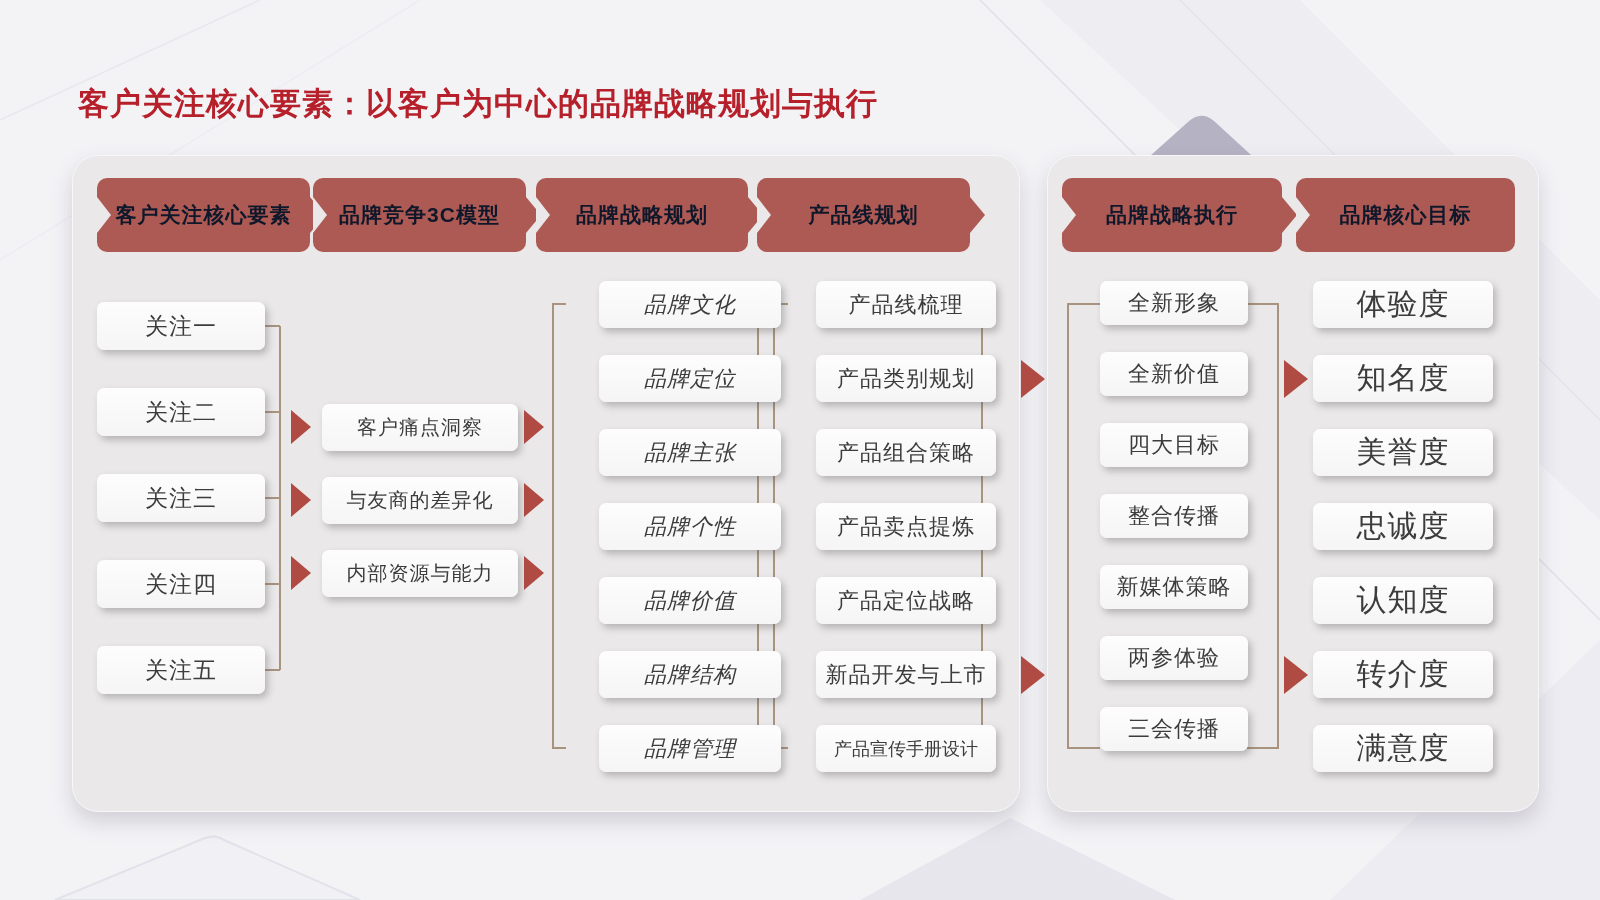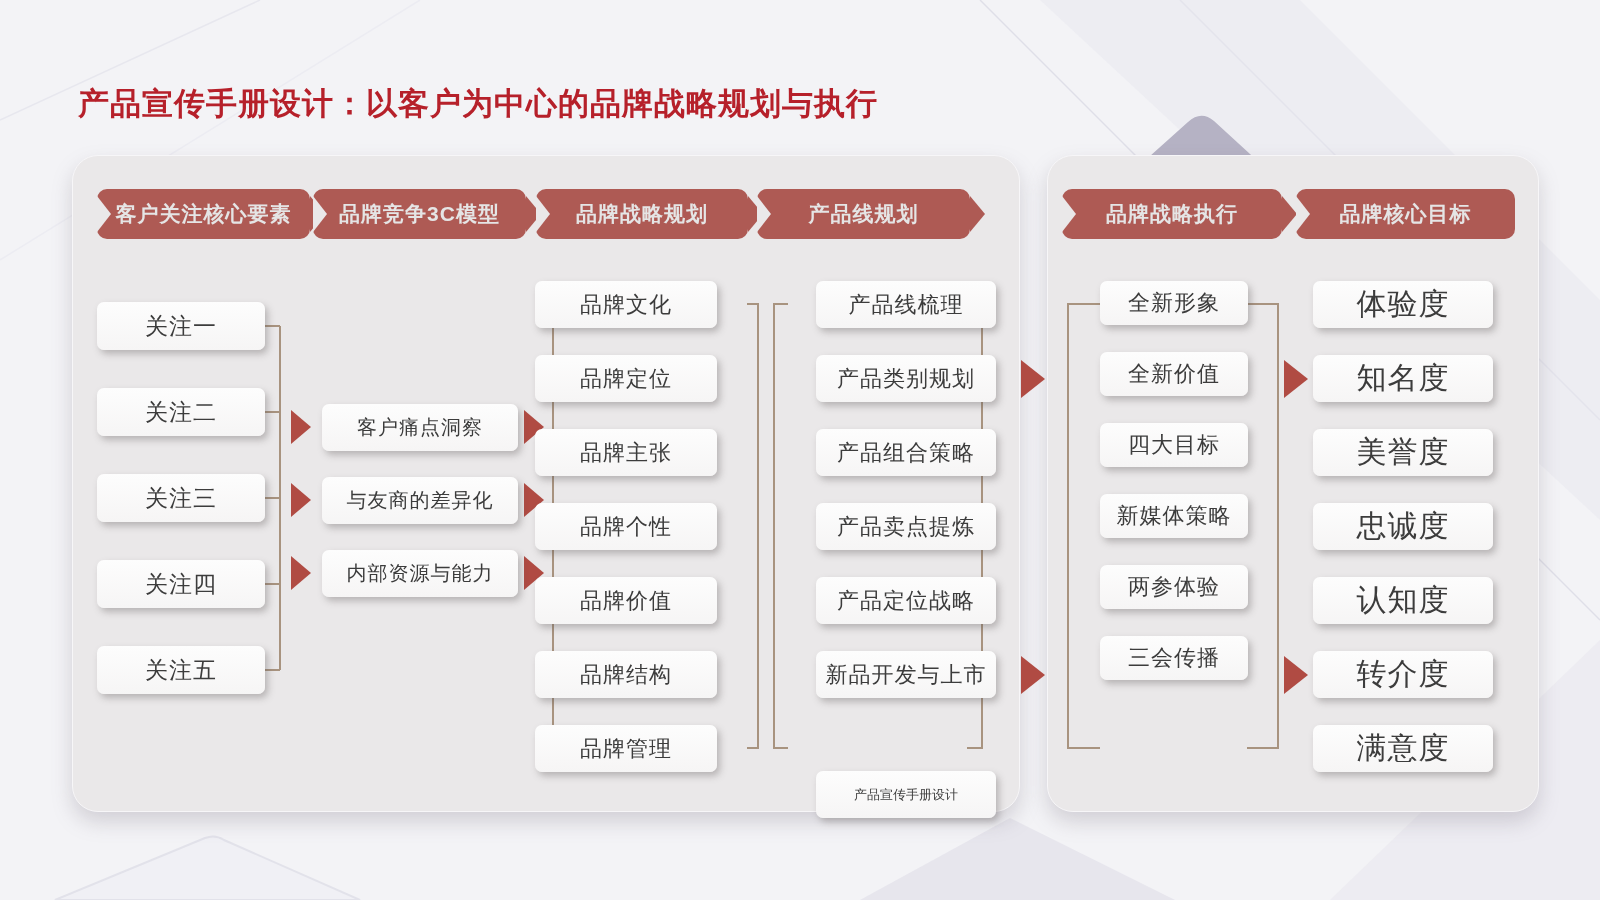--- a/index.html
+++ b/index.html
@@ -20,23 +20,23 @@
   .panel{
     position:absolute;top:155px;height:657px;background:var(--panel);
     border-radius:26px;border:1px solid #f7f6f8;z-index:1;
     box-shadow:0 10px 20px rgba(125,120,132,.28);
   }
   .panel-left{left:72px;width:948px;}
   .panel-right{left:1047px;width:492px;}
 
   
   .banner{
-    position:absolute;top:189px;height:50px;background:var(--banner);
+    position:absolute;top:178px;height:74px;background:var(--banner);
     border-radius:10px;display:flex;align-items:center;justify-content:center;
-    color:#e5e5e5;font-size:21px;font-weight:bold;letter-spacing:1px;z-index:3;
+    color:#0f172a;font-size:21px;font-weight:bold;letter-spacing:1px;z-index:3;
   }
   .banner::after{ 
     content:'';position:absolute;right:-15px;top:50%;transform:translateY(-50%);
     width:0;height:0;border:18px solid transparent;border-right:0;
     border-left:15px solid var(--banner);
   }
   .banner::before{ 
     content:'';position:absolute;left:0;top:50%;transform:translateY(-50%);
     width:0;height:0;border:18px solid transparent;border-right:0;
     border-left:14px solid var(--panel);
@@ -49,23 +49,23 @@
   
   .col{position:absolute;display:flex;flex-direction:column;z-index:3;}
   .box{
     width:100%;display:flex;align-items:center;justify-content:center;
     background:linear-gradient(180deg,#fdfdfd,#f6f5f5);border-radius:7px;
     box-shadow:3px 4px 7px rgba(88,82,84,.35);
     color:var(--box-text);letter-spacing:1px;
   }
   .c1{left:97px;top:302px;width:168px;gap:38px;}  .c1 .box{height:48px;font-size:23px;}
   .c2{left:322px;top:404px;width:196px;gap:26px;} .c2 .box{height:47px;font-size:20px;}
-  .c3{left:535px;top:281px;width:182px;gap:27px;} .c3 .box{height:47px;font-size:22px;}
+  .c3{left:599px;top:281px;width:182px;gap:27px;font-style:italic;} .c3 .box{height:47px;font-size:22px;}
   .c4{left:816px;top:281px;width:180px;gap:27px;} .c4 .box{height:47px;font-size:22px;}
-  .c4 .box:last-child{font-size:13px;letter-spacing:0;margin-top:46px;}
+  .c4 .box:last-child{font-size:18px;letter-spacing:0;}
   .c5{left:1100px;top:281px;width:148px;gap:27px;} .c5 .box{height:44px;font-size:22px;}
   .c6{left:1313px;top:281px;width:180px;gap:27px;} .c6 .box{height:47px;font-size:30px;}
 
   
   .ln{position:absolute;background:var(--line);z-index:2;}
   .tri{position:absolute;width:0;height:0;border-style:solid;z-index:2;
        border-color:transparent transparent transparent var(--arrow);}
   .tri-s{border-width:17px 0 17px 20px;}
   .tri-b{border-width:19px 0 19px 24px;}
 </style>
@@ -77,21 +77,21 @@
   <line x1="980" y1="0" x2="1600" y2="620" stroke="#dfdfe8" stroke-width="1.5"></line>
   <line x1="1180" y1="0" x2="1600" y2="420" stroke="#e4e4ec" stroke-width="1.5"></line>
   <line x1="0" y1="120" x2="260" y2="0" stroke="#e7e7ee" stroke-width="1.5"></line>
   <line x1="0" y1="260" x2="420" y2="0" stroke="#ececf2" stroke-width="1.5"></line>
   <path d="M1140 165 L1188 122 Q1201 110 1214 121 L1262 165 Z" fill="#b5b2c4"></path>
   <path d="M55 900 L205 838 Q215 834 224 840 L360 900 Z" fill="#f0f0f5" stroke="#e2e2ea" stroke-width="2"></path>
   <polygon points="860,900 1010,818 1175,900" fill="#dcdae6" opacity="0.55"></polygon>
   <polygon points="1330,900 1600,640 1600,900" fill="#e7e6ee" opacity="0.5"></polygon>
 </svg>
 
-<div class="title">产品宣传手册设计：以客户为中心的品牌战略规划与执行</div>
+<div class="title">客户关注核心要素：以客户为中心的品牌战略规划与执行</div>
 
 <div class="panel panel-left"></div>
 <div class="panel panel-right"></div>
 
 <div class="banner b1">
     <span>客户关注核心要素</span>
   </div>
 <div class="banner b2">
     <span>品牌竞争3C模型</span>
   </div>
@@ -174,20 +174,21 @@
     <div class="box">产品组合策略</div>
     <div class="box">产品卖点提炼</div>
     <div class="box">产品定位战略</div>
     <div class="box">新品开发与上市</div>
     <div class="box">产品宣传手册设计</div>
   </div>
 <div class="col c5">
     <div class="box">全新形象</div>
     <div class="box">全新价值</div>
     <div class="box">四大目标</div>
+    <div class="box">整合传播</div>
     <div class="box">新媒体策略</div>
     <div class="box">两参体验</div>
     <div class="box">三会传播</div>
   </div>
 <div class="col c6">
     <div class="box">体验度</div>
     <div class="box">知名度</div>
     <div class="box">美誉度</div>
     <div class="box">忠诚度</div>
     <div class="box">认知度</div>

